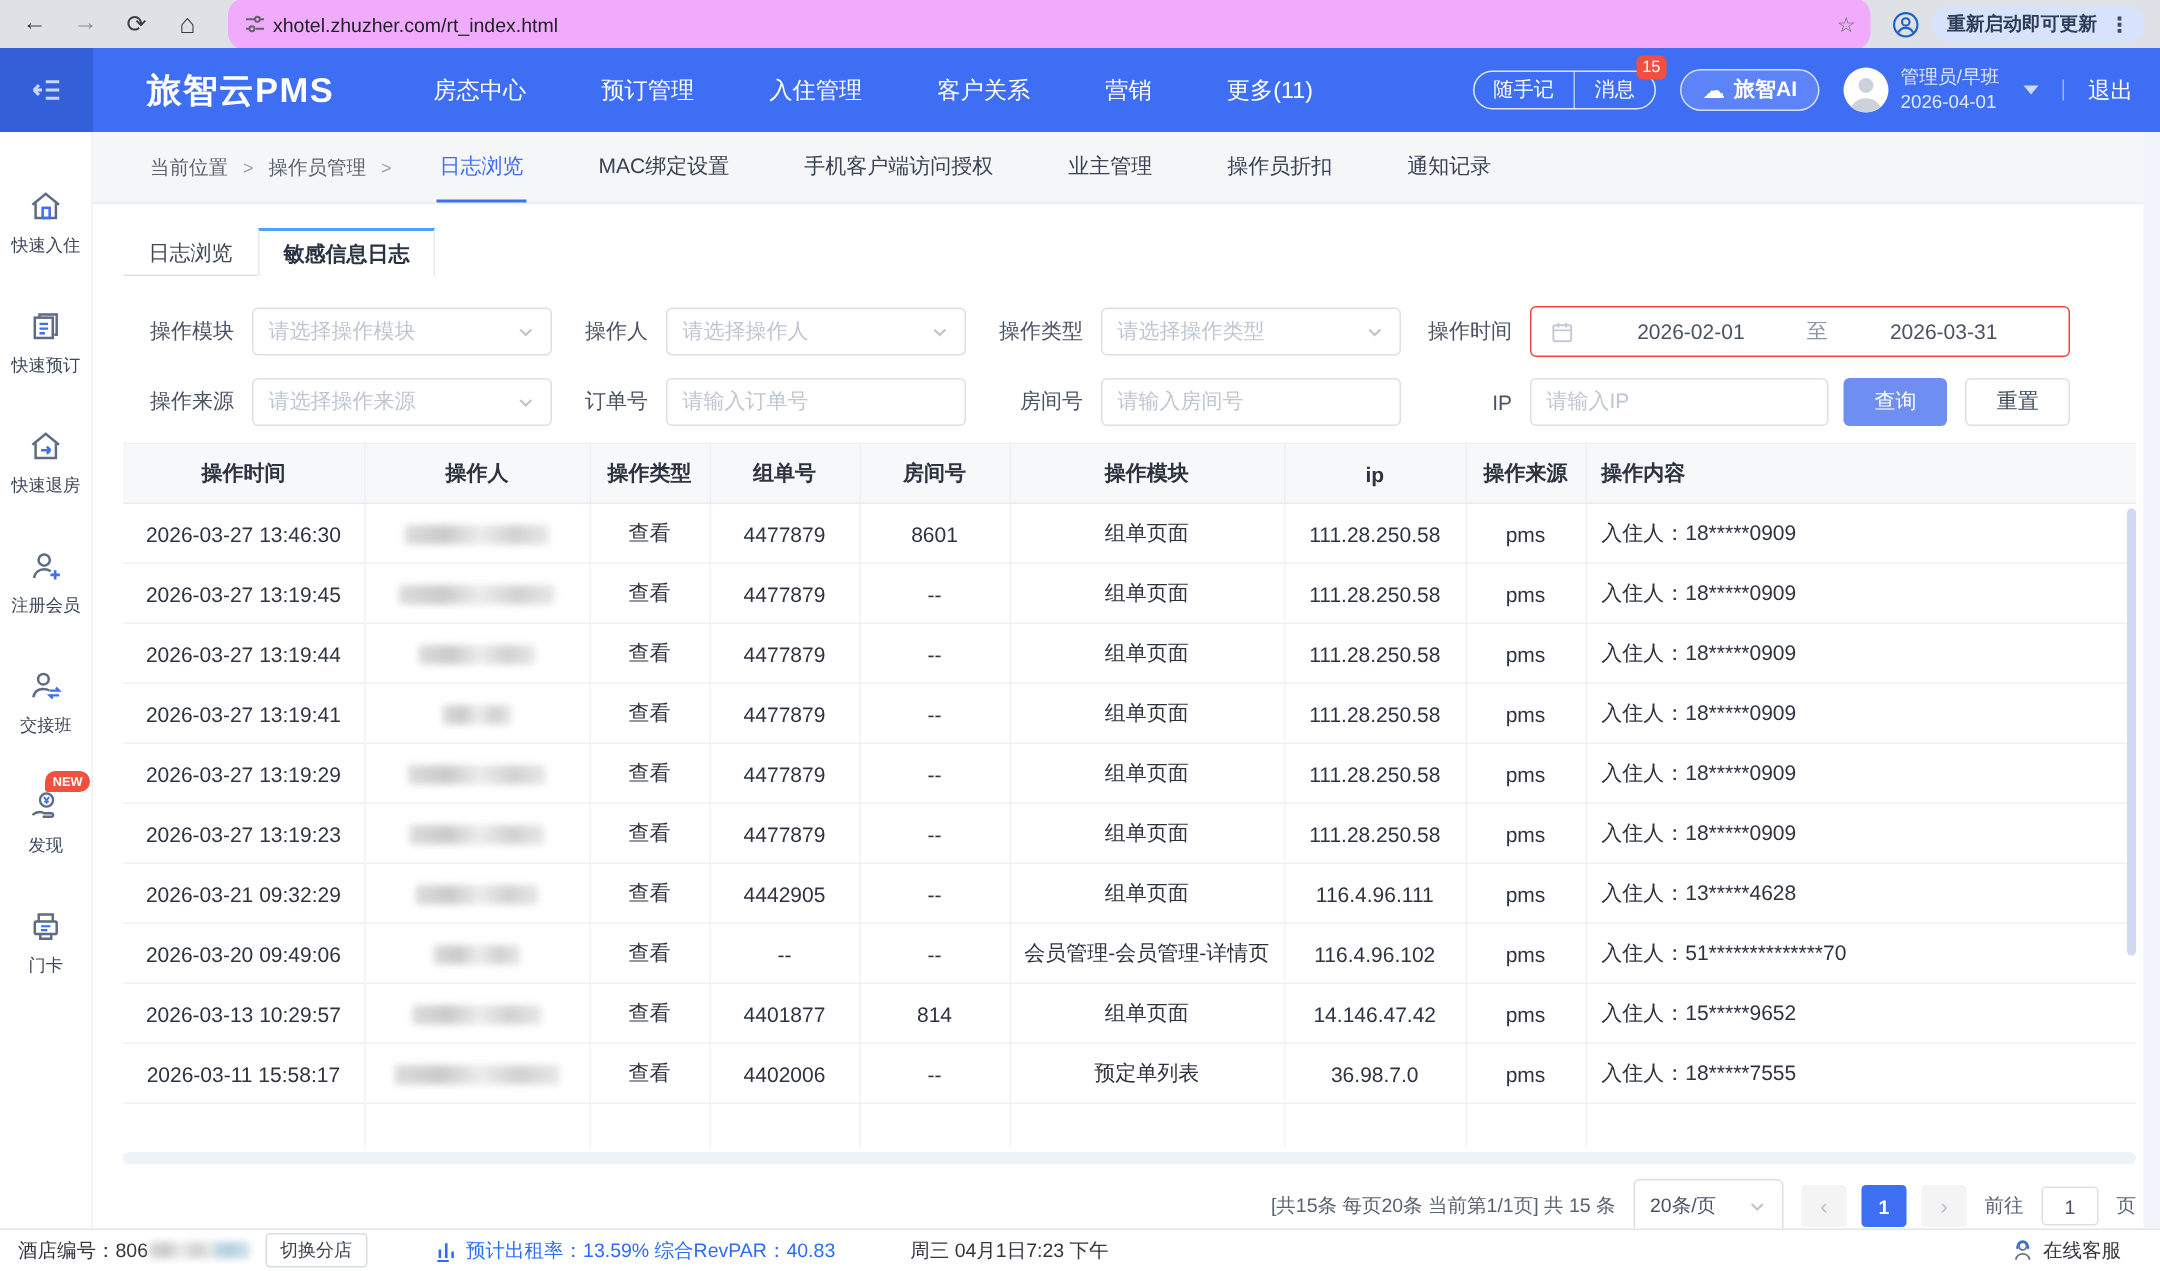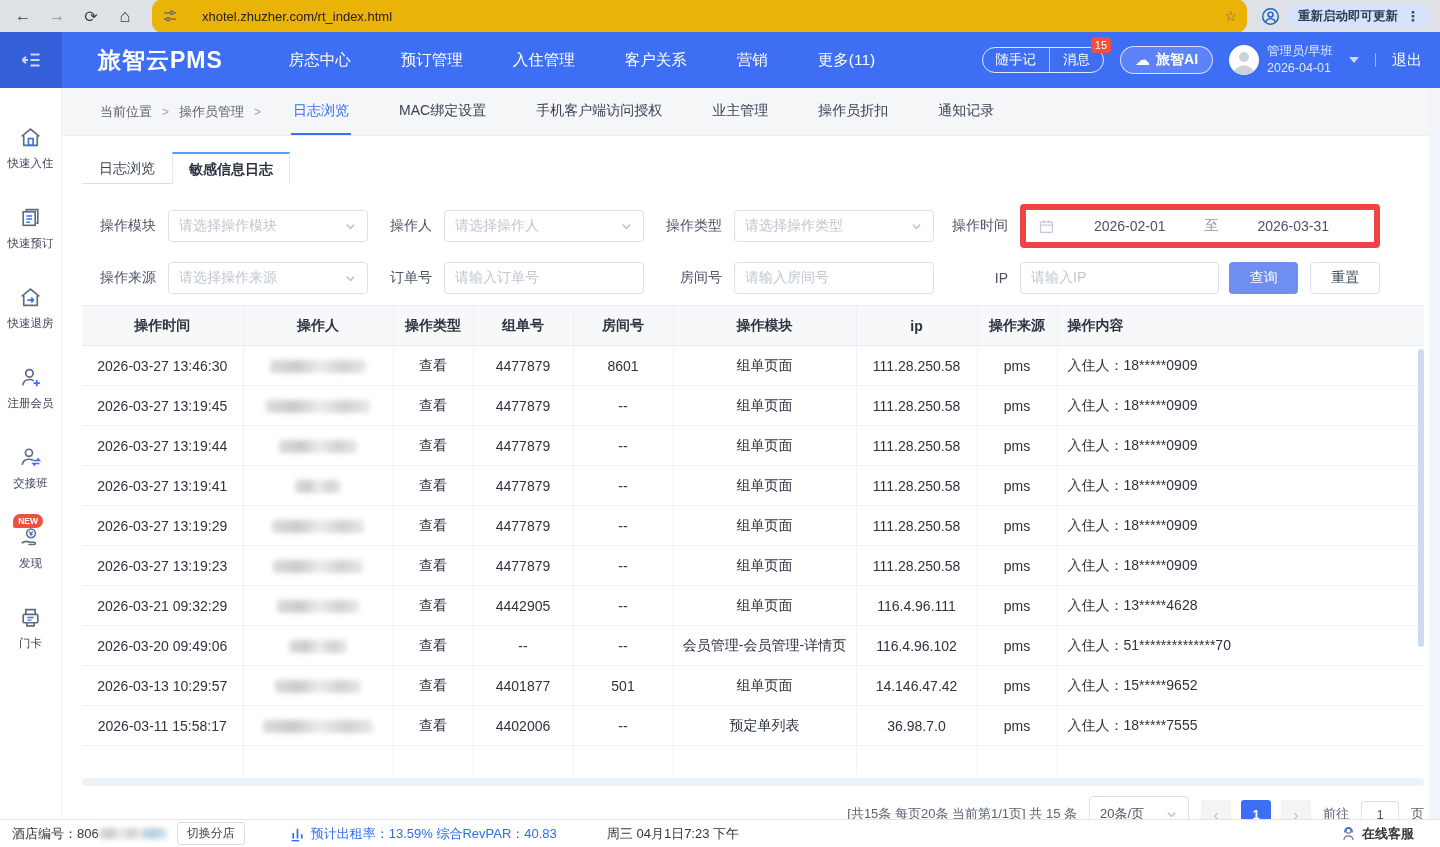--- a/index.html
+++ b/index.html
@@ -4,21 +4,21 @@
 <style>
   * { margin:0; padding:0; box-sizing:border-box; }
   html,body { width:1440px; height:847px; overflow:hidden; }
   body { font-family:"Liberation Sans","DejaVu Sans",sans-serif; font-size:14px; color:#2e3340; background:#fff; position:relative; }
   svg { display:block; }
 
   
   .browser { position:absolute; top:0; left:0; width:1440px; height:32px; background:#dee1e6; display:flex; align-items:center; padding:0 10px; gap:8px; }
   .b-ic { width:26px; text-align:center; font-size:16px; color:#3b3f44; cursor:pointer; }
   .b-ic.dim { color:#8d9299; }
-  .omnibox { flex:1; height:34px; background:#eab308; border-radius:11px; display:flex; align-items:center; padding:0 10px; gap:24px; margin:0 6px; }
+  .omnibox { flex:1; height:34px; background:#f0abfc; border-radius:11px; display:flex; align-items:center; padding:0 10px; gap:4px; margin:0 6px; }
   .omnibox .url { flex:1; font-size:13px; color:#202124; }
   .star { font-size:14px; color:#5f6368; cursor:pointer; }
   .update-pill { background:#d7e3fc; border-radius:12px; height:24px; display:flex; align-items:center; gap:8px; padding:0 10px; font-size:12.5px; color:#2e3c55; font-weight:bold; cursor:pointer; }
   .kebab { font-size:14px; color:#3e4a63; }
 
   
   .apphead { position:absolute; top:32px; left:0; width:1440px; height:56px; background:var(--accent,#3d6ef3); display:flex; align-items:center; color:#fff; }
   .collapse-sq { width:62px; height:56px; background:var(--accent-dark,#3360d8); display:flex; align-items:center; justify-content:center; cursor:pointer; flex:none; }
   .logo { font-size:23px; font-weight:bold; letter-spacing:1px; margin-left:36px; white-space:nowrap; }
   .topnav { display:flex; align-items:center; gap:50px; margin-left:66px; }
@@ -34,21 +34,21 @@
   .avatar { width:30px; height:30px; border-radius:50%; background:#fff; display:flex; align-items:flex-end; justify-content:center; overflow:hidden; }
   .uinfo { font-size:12.5px; line-height:1.35; color:#dfe7ff; }
   .caret { width:0; height:0; border-left:5px solid transparent; border-right:5px solid transparent; border-top:6px solid #ccd8fb; margin-left:8px; }
   .vdiv { width:1px; height:14px; background:rgba(255,255,255,.5); }
   .logout { font-size:15px; cursor:pointer; }
 
   
   .sidebar { position:absolute; top:88px; left:0; width:62px; bottom:28px; background:#fff; border-right:1px solid #eef0f3; padding-top:24px; }
   .sb-item { height:72px; margin-bottom:8px; display:flex; flex-direction:column; align-items:center; justify-content:center; cursor:pointer; position:relative; }
   .sb-item .lbl { font-size:11.5px; color:#3c465a; margin-top:6px; white-space:nowrap; }
-  .new-badge { position:absolute; top:2px; right:18px; background:var(--badge-red,#f1503e); color:#fff; font-size:8.5px; font-weight:bold; border-radius:7px 7px 7px 2px; padding:2px 5px; }
+  .new-badge { position:absolute; top:2px; right:1px; background:var(--badge-red,#f1503e); color:#fff; font-size:8.5px; font-weight:bold; border-radius:7px 7px 7px 2px; padding:2px 5px; }
 
   
   .crumbbar { position:absolute; top:88px; left:62px; right:0; height:48px; background:#f5f6f8; display:flex; align-items:stretch; padding-left:38px; border-bottom:1px solid #ecedf1; }
   .crumb-static { display:flex; align-items:center; gap:10px; font-size:13px; color:#5c6370; }
   .crumb-static .gt { color:#9aa1ad; font-size:12px; }
   .crumbtabs { display:flex; margin-left:30px; gap:46px; }
   .ctab { display:flex; align-items:center; font-size:14px; color:#3a4254; cursor:pointer; border-bottom:2px solid transparent; padding:0 2px; }
   .ctab.active { color:var(--accent,#2f6ef3); border-bottom-color:var(--accent,#2f6ef3); }
 
   
@@ -57,21 +57,21 @@
 
   .tabstrip { display:flex; }
   .itab { height:32px; line-height:30px; padding:0 16px; font-size:14px; color:#3f4654; cursor:pointer; border:1px solid transparent; border-bottom:1px solid #dcdfe6; }
   .itab.active { border:1px solid #e6e9f0; border-top:2px solid var(--tab-top,#4da2f8); border-bottom:none; font-weight:bold; color:#2b3342; }
 
   .filters { margin-top:20px; display:grid; grid-template-columns:74px 200px 52px 200px 66px 200px 62px 360px; column-gap:12px; row-gap:14px; align-items:center; }
   .f-lbl { text-align:right; font-size:14px; color:#4a5264; white-space:nowrap; }
   .sel, .inp { height:32px; border:1px solid #dcdfe6; border-radius:4px; display:flex; align-items:center; padding:0 10px; font-size:14px; background:#fff; cursor:pointer; }
   .ph { color:#bfc6d2; }
   .sel .chev { margin-left:auto; }
-  .dateinp { height:32px; border:6px solid #ef4444; border-radius:4px; display:flex; align-items:center; padding:16px 12px; gap:6px; }
+  .dateinp { height:32px; border:1px solid #ef4444; border-radius:4px; display:flex; align-items:center; padding:16px 12px; gap:6px; }
   .dateinp .dval { flex:1; text-align:center; font-size:14px; color:#4a5264; }
   .dateinp .to { color:#8a94a6; font-size:14px; }
   .iprow { display:flex; align-items:flex-start; gap:10px; }
   .btn-query { width:70px; height:32px; border:none; border-radius:4px; background:var(--query-btn,#6e8ef1); color:#fff; font-size:14px; cursor:pointer; font-family:inherit; }
   .btn-reset { width:70px; height:32px; border:1px solid #dcdfe6; border-radius:4px; background:#fff; color:#3f4a5a; font-size:14px; cursor:pointer; margin-left:2px; font-family:inherit; }
 
   
   .table-wrap { margin-top:11px; position:relative; height:470px; overflow:hidden; }
   table { width:100%; border-collapse:collapse; table-layout:fixed; }
   col.c1{width:161px} col.c2{width:150px} col.c3{width:80px} col.c4{width:100px} col.c5{width:100px} col.c6{width:183px} col.c7{width:121px} col.c8{width:80px}
@@ -90,21 +90,21 @@
   .pgsize .chev { margin-left:auto; }
   .pbtn { width:30px; height:28px; border-radius:3px; background:#f4f4f5; color:#b9bfc9; font-size:15px; display:flex; align-items:center; justify-content:center; cursor:pointer; }
   .pcur { width:30px; height:28px; border-radius:3px; background:var(--accent,#3d6ef3); color:#fff; font-size:13px; font-weight:bold; display:flex; align-items:center; justify-content:center; cursor:pointer; }
   .goto-in { width:38px; height:26px; border:1px solid #dcdfe6; border-radius:3px; text-align:center; font-size:13px; color:#4a5264; font-family:inherit; }
 
   
   .statusbar { position:absolute; left:0; bottom:0; width:1440px; height:28px; background:#fff; border-top:1px solid #e2e4e8; display:flex; align-items:center; padding:0 12px; font-size:13px; color:#33363c; }
   .switch-btn { border:1px solid #d9dce1; border-radius:3px; background:#fff; padding:2px 9px; font-size:12px; color:#3f444c; margin-left:10px; cursor:pointer; font-family:inherit; }
   .occ { display:flex; align-items:center; gap:5px; color:var(--link-blue,#2d6cf5); margin-left:44px; cursor:pointer; }
   .sb-time { margin-left:50px; }
-  .support { margin-left:auto; display:flex; align-items:center; gap:5px; padding-right:14px; cursor:pointer;font-weight:bold; }
+  .support { margin-left:auto; display:flex; align-items:center; gap:5px; padding-right:14px; cursor:pointer; }
 </style>
 </head>
 <body>
 
 <svg width="0" height="0" style="position:absolute">
   <defs>
     <symbol id="home-checkin-icon" viewBox="0 0 24 24">
         <path d="M3.5 11L12 4l8.5 7" fill="none" stroke="#5f6b80" stroke-width="1.6"></path>
         <path d="M5.5 10v9.5h13V10" fill="none" stroke="#5f6b80" stroke-width="1.6"></path>
         <rect x="10" y="13" width="4.5" height="6.5" fill="none" stroke="#3d6ef3" stroke-width="1.6"></rect>
@@ -482,21 +482,21 @@
             <td class="mod">会员管理-会员管理-详情页</td>
             <td>116.4.96.102</td>
             <td>pms</td>
             <td>入住人：51**************70</td>
           </tr>
           <tr>
             <td>2026-03-13 10:29:57</td>
             <td><span class="redact" style="width:86px"></span></td>
             <td>查看</td>
             <td>4401877</td>
-            <td>501</td>
+            <td>814</td>
             <td class="mod">组单页面</td>
             <td>14.146.47.42</td>
             <td>pms</td>
             <td>入住人：15*****9652</td>
           </tr>
           <tr>
             <td>2026-03-11 15:58:17</td>
             <td><span class="redact" style="width:110px"></span></td>
             <td>查看</td>
             <td>4402006</td>

